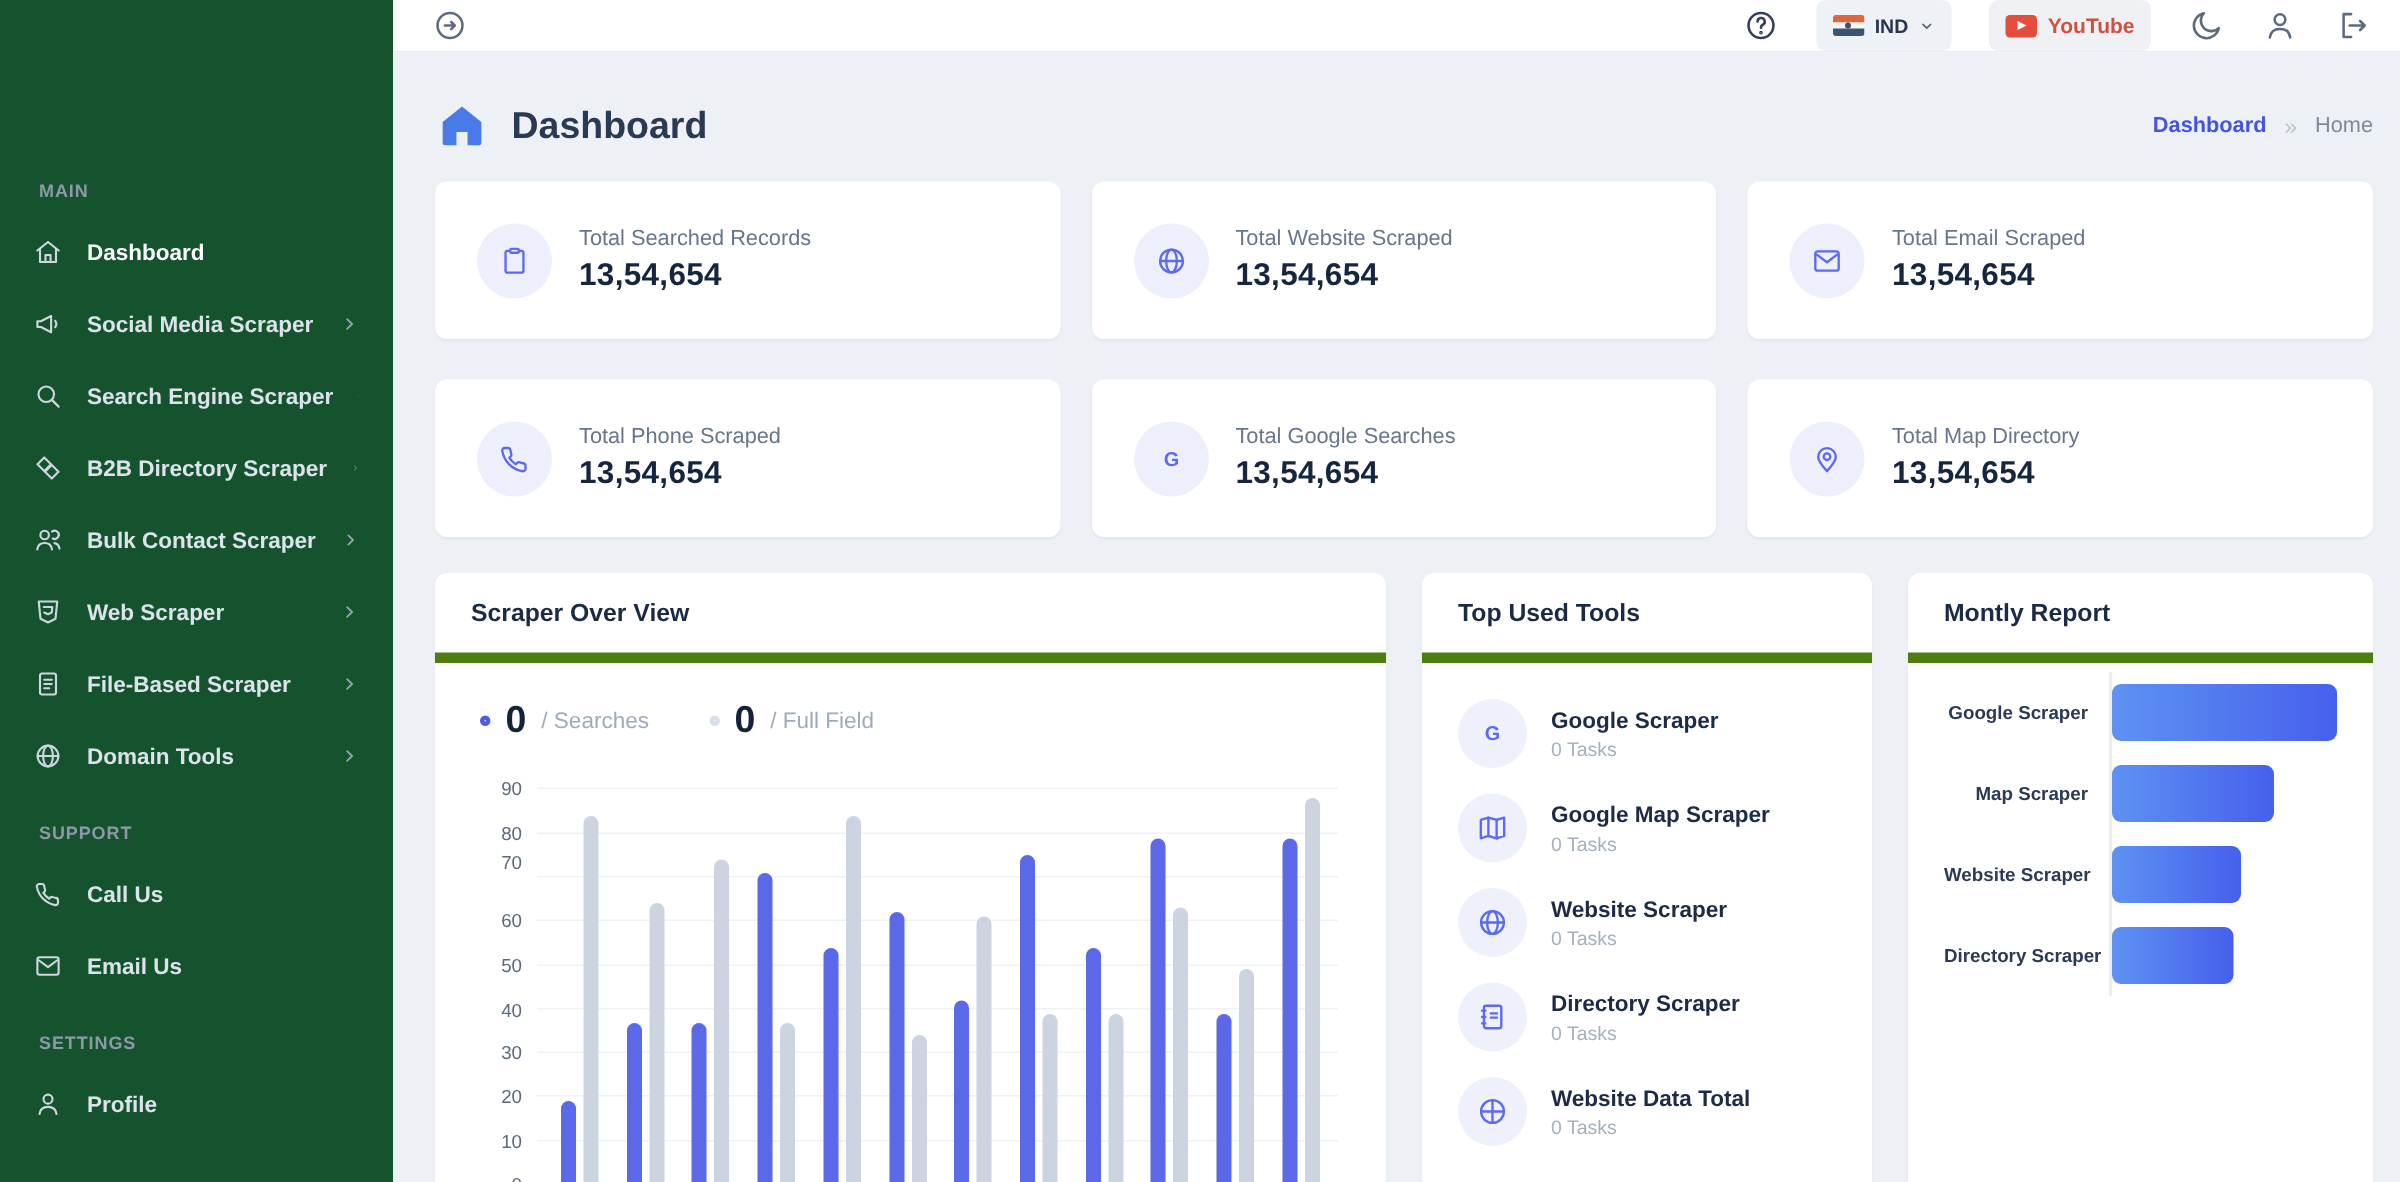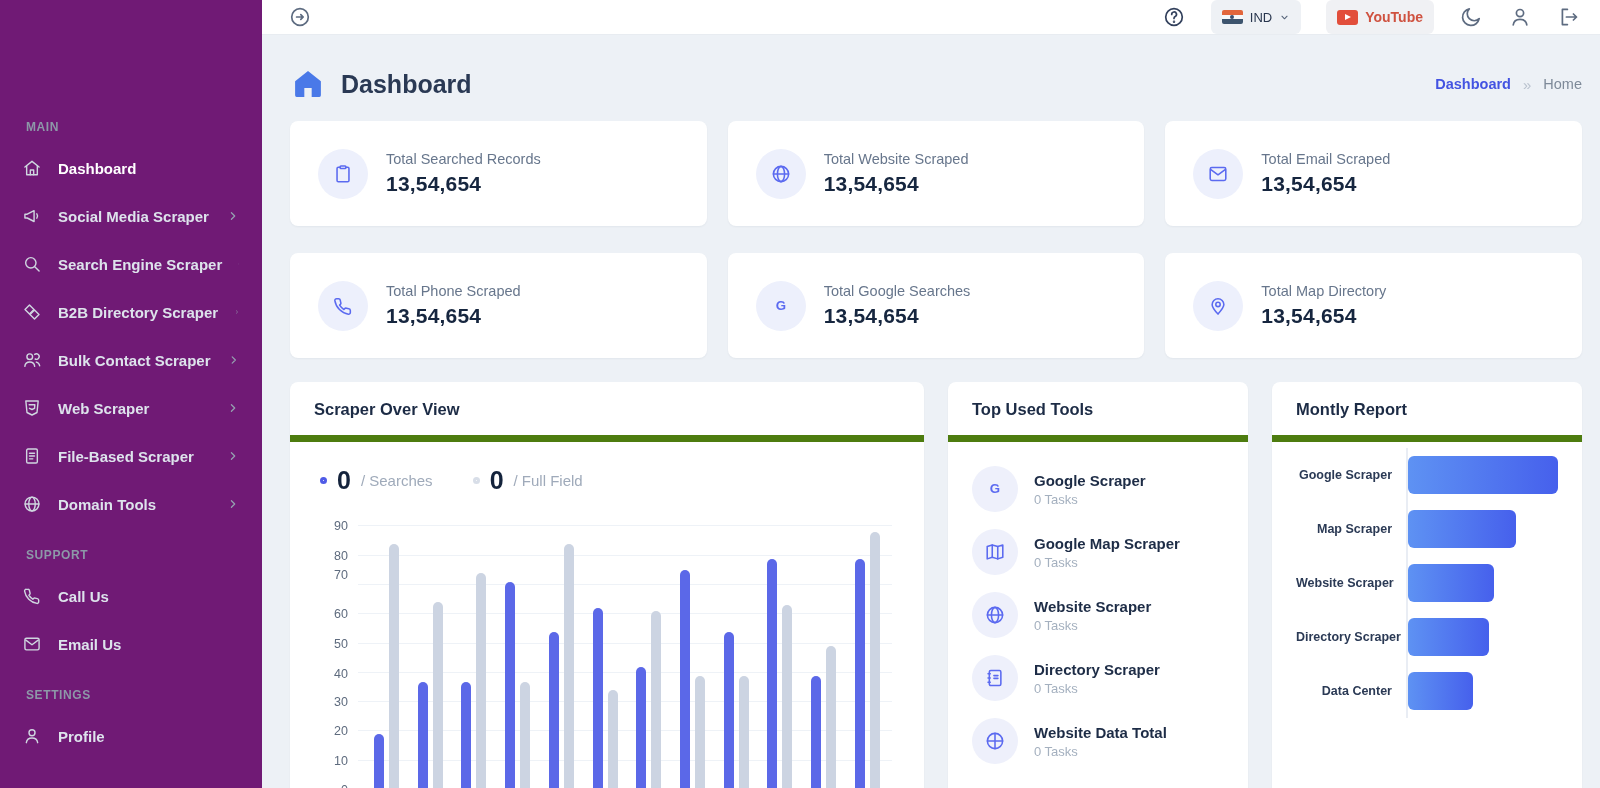--- a/index.html
+++ b/index.html
@@ -7,21 +7,21 @@
   body {
     font-family:"Liberation Sans", sans-serif;
     background:#edf1f6;
     display:flex;
     color:#1b2a44;
   }
   svg { display:block; }
   .icon svg { stroke:currentColor; fill:none; stroke-width:1.7; stroke-linecap:round; stroke-linejoin:round; }
 
   
-  .sidebar { width:262px; min-width:262px; height:788px; background:#701a75; display:flex; flex-direction:column; }
+  .sidebar { width:262px; min-width:262px; height:788px; background:#14532d; display:flex; flex-direction:column; }
   .logo-space { height:100px; }
   .nav { padding:0 22px; }
   .nav-section { margin-top:6px; }
   .nav-section-label { color:#8d98a8; font-size:12px; font-weight:bold; letter-spacing:.6px; padding:14px 4px 10px 4px; }
   .nav-item { display:flex; align-items:center; gap:16px; height:48px; color:#dde3ec; cursor:pointer; font-size:15px; font-weight:600; }
   .nav-item.active { color:#ffffff; }
   .nav-item .nav-icon { width:20px; height:20px; color:#cfd6e0; flex:0 0 20px; }
   .nav-item .nav-icon.dot { color:#b04a5a; }
   .nav-item .nav-label { flex:1; white-space:nowrap; }
   .nav-item .chev { width:14px; height:14px; color:#95a1b0; }
@@ -33,21 +33,21 @@
   .tb-icon-btn { background:none; border:none; cursor:pointer; color:#5d6b80; width:24px; height:24px; padding:0; }
   .tb-icon-btn .icon { width:21px; height:21px; margin:auto; }
   .tb-right { display:flex; align-items:center; gap:25px; }
   .help-btn { color:#32405c; }
   .pill { display:flex; align-items:center; gap:7px; background:#eef1f5; border:none; border-radius:6px; height:34px; padding:0 11px; cursor:pointer; font-family:inherit; }
   .flag { width:21px; height:14px; border-radius:2px; overflow:hidden; display:flex; flex-direction:column; }
   .flag .f1 { flex:1; background:#e2663c; }
   .flag .f2 { flex:1; background:#f6f8fa; display:flex; align-items:center; justify-content:center; }
   .flag .f2 i { width:4px; height:4px; border-radius:50%; background:#3a4f6e; display:block; }
   .flag .f3 { flex:1; background:#3d546e; }
-  .pill .country { font-size:13px; font-weight:400; color:#28364e; }
+  .pill .country { font-size:13px; font-weight:700; color:#28364e; }
   .pill .chev { width:11px; height:11px; color:#56657a; }
   .pill .chev svg { stroke-width:2.4; }
   .yt-pill { background:#f0f1f4; }
   .yt-box { width:21px; height:15px; background:#e24e3b; border-radius:3px; display:flex; align-items:center; justify-content:center; }
   .yt-box i { display:block; width:0; height:0; border-left:6px solid #fff; border-top:3.5px solid transparent; border-bottom:3.5px solid transparent; }
   .yt-label { font-size:14px; font-weight:600; color:#cf5240; }
 
   
   .content { flex:1; padding:18px 25px 0 28px; }
   .title-row { display:flex; align-items:center; justify-content:space-between; height:62px; margin-bottom:6px; }
@@ -621,24 +621,18 @@
     <div class="htrack">
       <div class="hbar" style="width:85.5px;background:linear-gradient(90deg,#5e92f3,#4660ec)"></div>
     </div>
   </div>
   <div class="hrow">
     <div class="hlabel">Directory Scraper</div>
     <div class="htrack">
       <div class="hbar" style="width:81px;background:linear-gradient(90deg,#5e92f3,#4660ec)"></div>
     </div>
   </div>
-  <div class="hrow">
-    <div class="hlabel">Data Center</div>
-    <div class="htrack">
-      <div class="hbar" style="width:64.5px;background:linear-gradient(90deg,#5e92f3,#4660ec)"></div>
-    </div>
-  </div>
           </div>
       </section>
 
     </div>
   </div>
 </div>
 
 </body></html>

